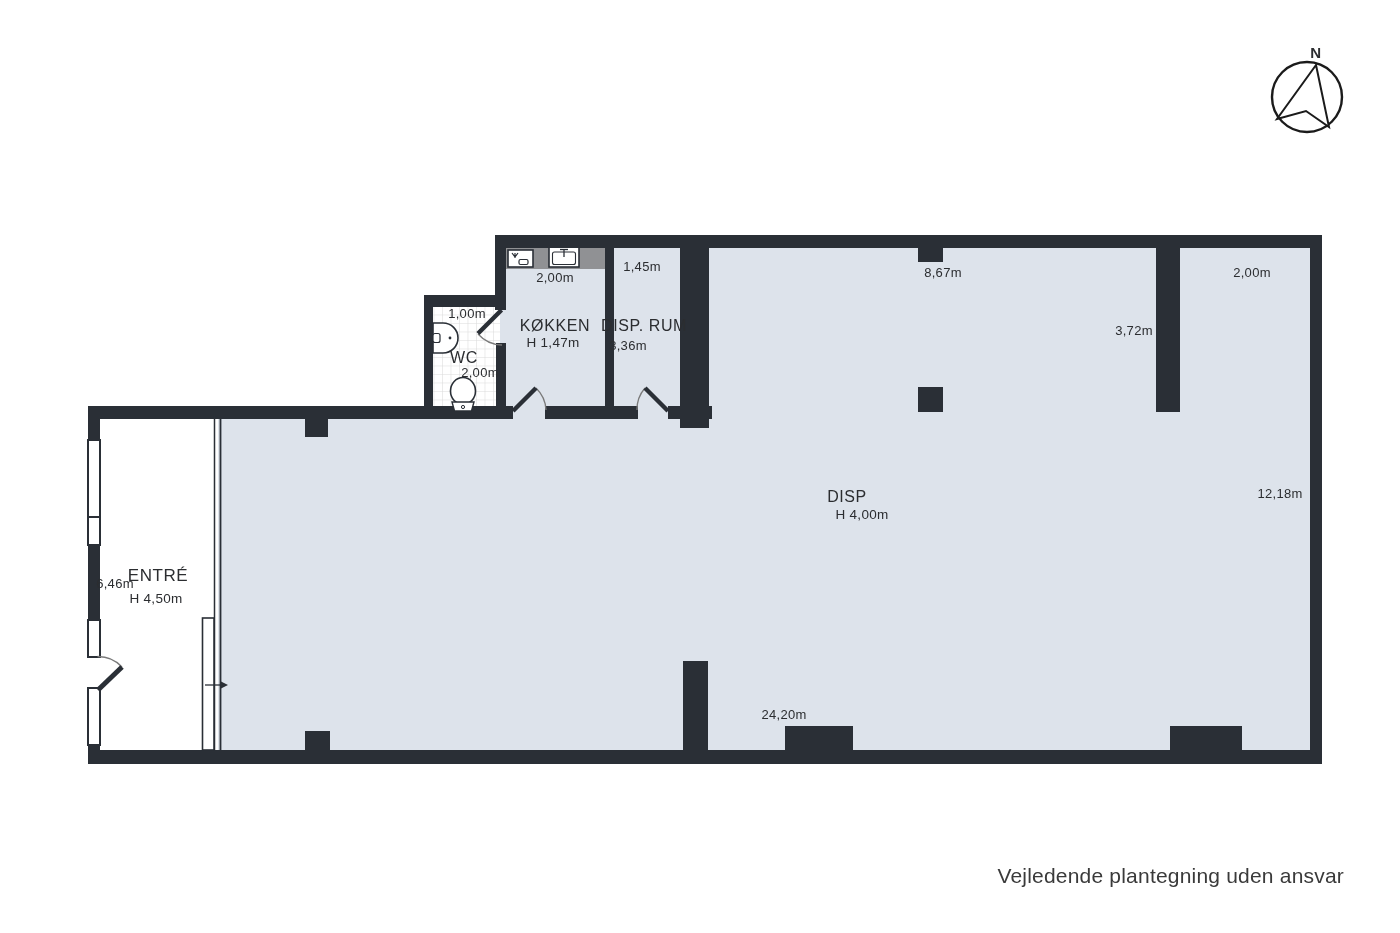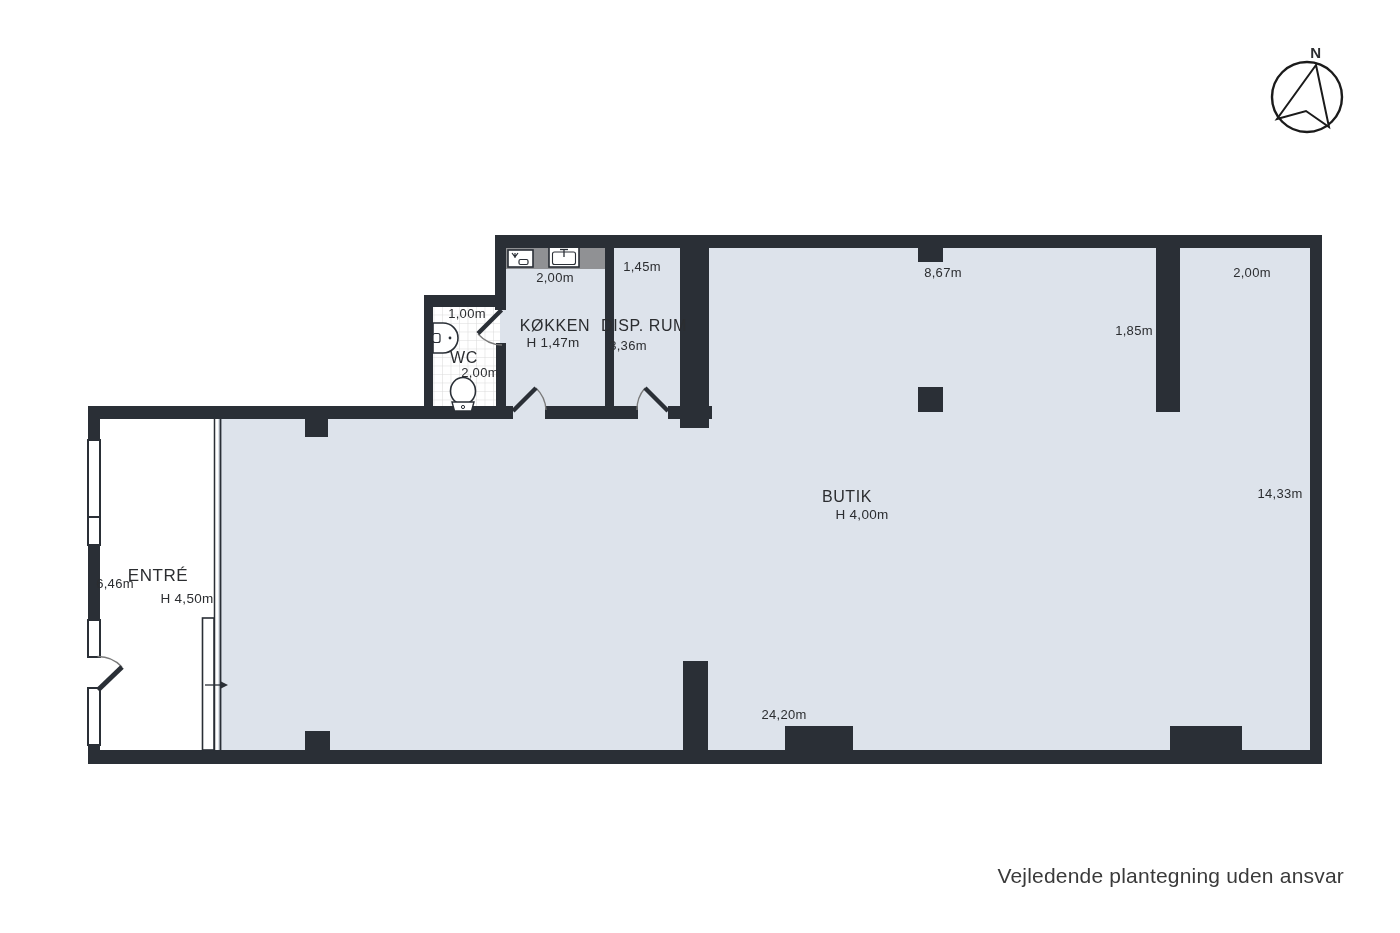--- a/index.html
+++ b/index.html
@@ -173,24 +173,24 @@
   <div class="lbl" style="left:555px;top:277px;">2,00m</div>
   <div class="lbl room" style="left:555px;top:326px;">KØKKEN</div>
   <div class="lbl sub" style="left:553px;top:343px;">H 1,47m</div>
 
   <div class="lbl" style="left:642px;top:254px;margin-top:12px;">1,45m</div>
   <div class="lbl room" style="left:644px;top:326px;">DISP. RUM</div>
   <div class="lbl" style="left:628px;top:345px;">3,36m</div>
 
   <div class="lbl" style="left:943px;top:272px;">8,67m</div>
   <div class="lbl" style="left:1252px;top:272px;">2,00m</div>
-  <div class="lbl" style="left:1134px;top:330px;">1,85m</div>
-  <div class="lbl" style="left:1280px;top:493px;">14,33m</div>
-  <div class="lbl room" style="left:847px;top:497px;">BUTIK</div>
+  <div class="lbl" style="left:1134px;top:330px;">3,72m</div>
+  <div class="lbl" style="left:1280px;top:493px;">12,18m</div>
+  <div class="lbl room" style="left:847px;top:497px;">DISP</div>
   <div class="lbl sub" style="left:846px;top:515px;margin-left:16px;">H 4,00m</div>
   <div class="lbl" style="left:784px;top:714px;">24,20m</div>
 
   <div class="lbl" style="left:115px;top:583px;">6,46m</div>
   <div class="lbl room-lg" style="left:158px;top:575px;">ENTRÉ</div>
-  <div class="lbl sub" style="left:156px;top:599px;margin-left:31px;">H 4,50m</div>
+  <div class="lbl sub" style="left:156px;top:599px;">H 4,50m</div>
 
   <div class="disclaimer">Vejledende plantegning uden ansvar</div>
 </div>
 
 </body></html>

